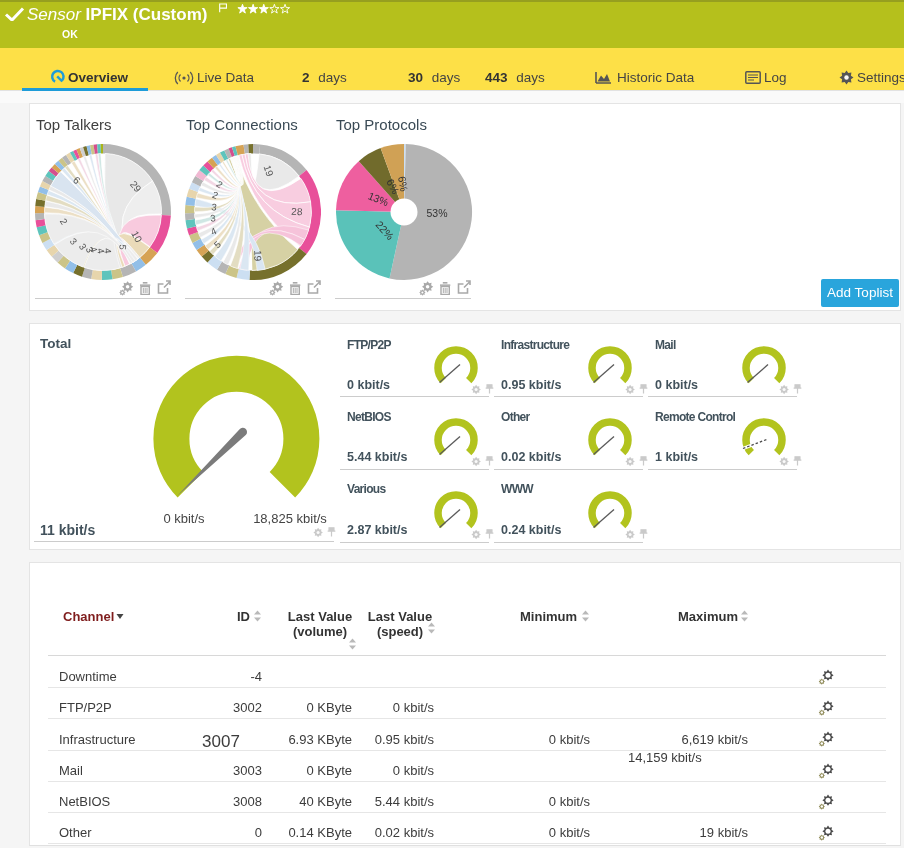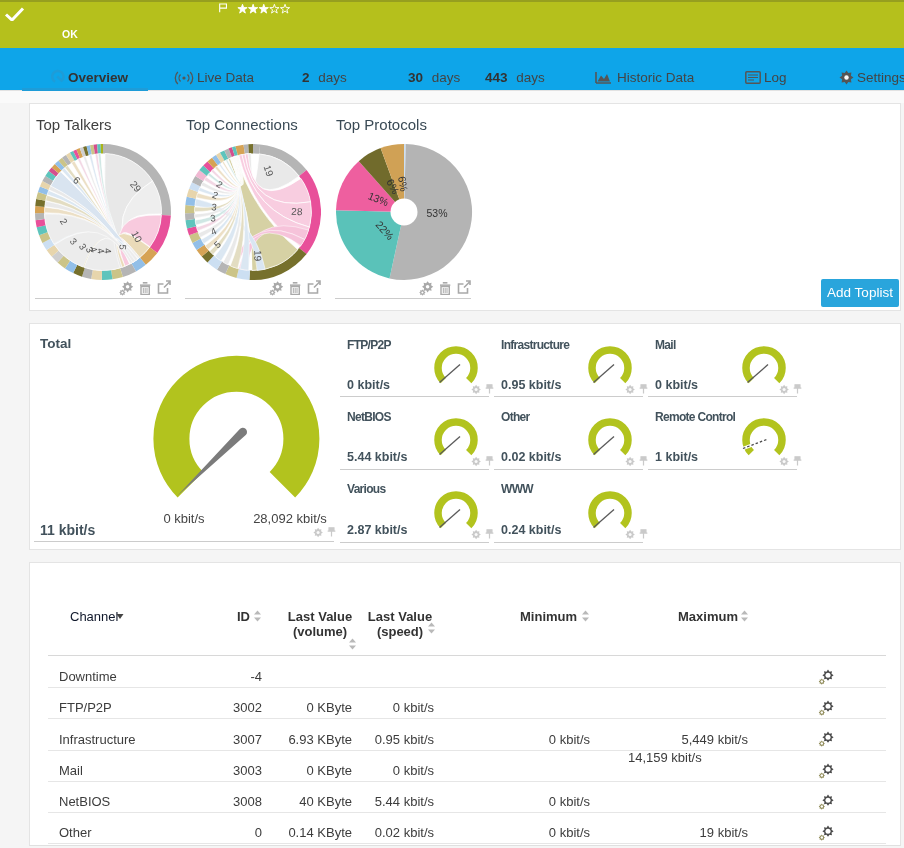--- a/index.html
+++ b/index.html
@@ -10,35 +10,38 @@
 .gv { position:absolute; font-size:12.5px; font-weight:bold; color:#42525c; }
 .lbl { position:absolute; font-size:13px; color:#444; }
 </style></head>
 <body>
 
 <div class="abs" style="left:0;top:0;width:904px;height:48px;background:#b5c01c;">
   <div class="abs" style="left:0;top:0;width:904px;height:2px;background:rgba(60,60,40,0.25);"></div>
   <svg class="abs" style="left:4px;top:7px" width="21" height="14" viewBox="0 0 21 14">
     <path d="M2 7.5 L8 13 L19 1.5" fill="none" stroke="#fff" stroke-width="3"></path>
   </svg>
+  <div class="abs" style="left:27px;top:5px;font-size:17px;color:#fff;">
+    <span style="font-style:italic;">Sensor</span> <span style="font-weight:bold;">IPFIX (Custom)</span>
+  </div>
   <svg class="abs" style="left:218px;top:3px" width="11" height="11" viewBox="0 0 12 13">
     <path d="M1.5 0.5 L1.5 11 M1.5 1.2 L9.5 1.2 L9.5 6 L1.5 6" fill="none" stroke="#fff" stroke-width="1.3"></path>
   </svg>
   <svg class="abs" style="left:236px;top:4px" width="57" height="11" viewBox="0 0 58 12">
 
     <path d="M5.00 0.30 L6.23 3.90 L10.04 3.96 L7.00 6.25 L8.12 9.89 L5.00 7.70 L1.88 9.89 L3.00 6.25 L-0.04 3.96 L3.77 3.90 Z" fill="#ffffff" stroke="#fff" stroke-width="1"></path>
     <path d="M16.60 0.30 L17.83 3.90 L21.64 3.96 L18.60 6.25 L19.72 9.89 L16.60 7.70 L13.48 9.89 L14.60 6.25 L11.56 3.96 L15.37 3.90 Z" fill="#ffffff" stroke="#fff" stroke-width="1"></path>
     <path d="M28.20 0.30 L29.43 3.90 L33.24 3.96 L30.20 6.25 L31.32 9.89 L28.20 7.70 L25.08 9.89 L26.20 6.25 L23.16 3.96 L26.97 3.90 Z" fill="#ffffff" stroke="#fff" stroke-width="1"></path>
     <path d="M39.80 0.30 L41.03 3.90 L44.84 3.96 L41.80 6.25 L42.92 9.89 L39.80 7.70 L36.68 9.89 L37.80 6.25 L34.76 3.96 L38.57 3.90 Z" fill="none" stroke="#fff" stroke-width="1"></path>
     <path d="M51.40 0.30 L52.63 3.90 L56.44 3.96 L53.40 6.25 L54.52 9.89 L51.40 7.70 L48.28 9.89 L49.40 6.25 L46.36 3.96 L50.17 3.90 Z" fill="none" stroke="#fff" stroke-width="1"></path>
   </svg>
   <div class="abs" style="left:50px;top:28px;font-size:10.5px;font-weight:bold;color:#fff;margin-left:12px;">OK</div>
 </div>
 
-<div class="abs" style="left:0;top:48px;width:904px;height:43px;background:#0ea5e9;border-bottom:1px solid #e2e2e2;">
+<div class="abs" style="left:0;top:48px;width:904px;height:43px;background:#fde047;border-bottom:1px solid #e2e2e2;">
 <div class="abs" style="left:22px;top:40px;width:126px;height:3px;background:#1e9cd8;"></div>
 <svg class="abs" style="left:50px;top:21px" width="16" height="16" viewBox="0 0 16 16">
 <path d="M5.1 12.6 A5.7 5.7 0 1 1 12.0 11.5" fill="none" stroke="#1e9cd8" stroke-width="2.5"></path>
 <path d="M7.2 7.4 L12.3 12.5" stroke="#1e9cd8" stroke-width="2.4"></path>
 </svg>
 <div class="abs" style="left:68px;top:21.5px;font-size:13.5px;font-weight:bold;color:#333;">Overview</div>
 <svg class="abs" style="left:174px;top:22.5px" width="20" height="14" viewBox="0 0 20 14">
 <circle cx="10" cy="7" r="1.6" fill="#555"></circle>
 <path d="M6.5 3.5 A5 5 0 0 0 6.5 10.5 M13.5 3.5 A5 5 0 0 1 13.5 10.5" fill="none" stroke="#555" stroke-width="1.3"></path>
 <path d="M3.8 1 A8.5 8.5 0 0 0 3.8 13 M16.2 1 A8.5 8.5 0 0 1 16.2 13" fill="none" stroke="#555" stroke-width="1.3"></path>
@@ -298,21 +301,21 @@
 <div class="cellline" style="left:185px;top:298px;width:136px;"></div>
 <div class="cellline" style="left:335px;top:298px;width:136px;"></div>
 <div class="abs" style="left:821px;top:279px;width:78px;height:28px;background:#29a5dc;border-radius:2px;color:#fff;font-size:13.5px;text-align:center;line-height:28px;">Add Toplist</div>
 <div class="panel" style="top:323px;height:227px;"></div>
 <div class="gt" style="left:40px;top:336px;font-size:13.5px;letter-spacing:0;">Total</div>
 <svg class="abs" style="left:140px;top:350px" width="200" height="160" viewBox="0 0 200 160">
 <path d="M50.4 134.7 A65 65 0 1 1 142.4 134.7" fill="none" stroke="#b2c31e" stroke-width="36"></path>
 <path d="M 99.60000000000001 79.3 A 2.9 2.9 0 0 1 106.0 84.8 L 36.9 146.2 Z" fill="#7b7b7b"></path>
 </svg>
 <div class="lbl" style="left:149px;top:511px;width:70px;text-align:center;">0 kbit/s</div>
-<div class="lbl" style="left:245px;top:511px;width:90px;text-align:center;">28,092 kbit/s</div>
+<div class="lbl" style="left:245px;top:511px;width:90px;text-align:center;">18,825 kbit/s</div>
 <div class="gv" style="left:40px;top:522px;font-size:14px;">11 kbit/s</div>
 <svg class="abs" style="left:313px;top:527px" width="11" height="11" viewBox="0 0 14 13">
     <path d="M12.5 6.5 L10.3 8.1 L10.7 10.7 L8.1 10.3 L6.5 12.5 L4.9 10.3 L2.3 10.7 L2.7 8.1 L0.5 6.5 L2.7 4.9 L2.3 2.3 L4.9 2.7 L6.5 0.5 L8.1 2.7 L10.7 2.3 L10.3 4.9 Z" fill="#cacaca"></path>
     <circle cx="6.5" cy="6.5" r="1.92" fill="#fafafa"></circle>
   </svg>
 <svg class="abs" style="left:327px;top:527px" width="9" height="11" viewBox="0 0 11 13">
     <path d="M2.5 0.8 h6 v4 h-6 Z M0.8 4.8 h9.4 M5.5 5 v6.5" stroke="#cacaca" stroke-width="1.5" fill="#cacaca"></path>
   </svg>
 <div class="cellline" style="left:34px;top:541px;width:300px;"></div>
 <div class="gt" style="left:347px;top:338px;">FTP/P2P</div>
@@ -422,21 +425,21 @@
 <div class="gv" style="left:501px;top:523px;">0.24 kbit/s</div>
 <svg class="abs" style="left:625px;top:528.5px" width="11" height="11" viewBox="0 0 14 13">
     <path d="M12.5 6.5 L10.3 8.1 L10.7 10.7 L8.1 10.3 L6.5 12.5 L4.9 10.3 L2.3 10.7 L2.7 8.1 L0.5 6.5 L2.7 4.9 L2.3 2.3 L4.9 2.7 L6.5 0.5 L8.1 2.7 L10.7 2.3 L10.3 4.9 Z" fill="#cacaca"></path>
     <circle cx="6.5" cy="6.5" r="1.92" fill="#fafafa"></circle>
   </svg>
 <svg class="abs" style="left:639px;top:528.5px" width="9" height="11" viewBox="0 0 11 13">
     <path d="M2.5 0.8 h6 v4 h-6 Z M0.8 4.8 h9.4 M5.5 5 v6.5" stroke="#cacaca" stroke-width="1.5" fill="#cacaca"></path>
   </svg>
 <div class="cellline" style="left:494px;top:542px;width:149px;"></div>
 <div class="panel" style="top:562px;height:284px;border-bottom:1px solid #e0e0e0;"></div>
-<div style="position:absolute;font-size:13px;font-weight:normal;color:#0f172a;left:70px;top:609px;">Channel</div>
+<div style="position:absolute;font-size:13px;font-weight:bold;color:#7f1d1d;left:63px;top:609px;">Channel</div>
 <svg class="abs" style="left:116px;top:613px" width="8" height="7" viewBox="0 0 8 7">
     <path d="M0.5 1 L7.5 1 L4 6 Z" fill="#444"></path>
   </svg>
 <div style="position:absolute;font-size:13px;font-weight:bold;color:#333;left:237px;top:609px;">ID</div>
 <svg class="abs" style="left:253px;top:610px" width="9" height="12" viewBox="0 0 9 12">
     <path d="M4.5 0.5 L8 4.5 L1 4.5 Z" fill="#b9b9b9"></path>
     <path d="M4.5 11.5 L8 7.5 L1 7.5 Z" fill="#b9b9b9"></path>
   </svg>
 <div style="position:absolute;font-size:13px;font-weight:bold;color:#333;left:280px;top:609px;width:80px;text-align:center;">Last Value (volume)</div>
 <svg class="abs" style="left:348px;top:638px" width="9" height="12" viewBox="0 0 9 12">
@@ -479,25 +482,25 @@
 <div class="abs" style="left:490px;top:700px;width:100px;text-align:right;font-size:13px;color:#3c3c3c;"></div>
 <div class="abs" style="left:628px;top:700px;width:120px;text-align:right;font-size:13px;color:#3c3c3c;"></div>
 <svg class="abs" style="left:818px;top:700px" width="17" height="17" viewBox="0 0 17 17">
     <path d="M15.6 6.2 L13.5 7.7 L14.0 10.2 L11.5 9.7 L10.0 11.8 L8.5 9.7 L6.0 10.2 L6.5 7.7 L4.4 6.2 L6.5 4.7 L6.0 2.2 L8.5 2.7 L10.0 0.6 L11.5 2.7 L14.0 2.2 L13.5 4.7 Z" fill="#4a4a4a"></path>
     <circle cx="10" cy="6.2" r="2.52" fill="#ffffff"></circle>
     <path d="M6.9 12.6 L5.7 13.4 L6.0 14.8 L4.6 14.5 L3.8 15.7 L3.0 14.5 L1.6 14.8 L1.9 13.4 L0.7 12.6 L1.9 11.8 L1.6 10.4 L3.0 10.7 L3.8 9.5 L4.6 10.7 L6.0 10.4 L5.7 11.8 Z" fill="#8a8550"></path>
     <circle cx="3.8" cy="12.6" r="1.24" fill="#ffffff"></circle>
   </svg>
 <div class="abs" style="left:48px;top:718px;width:838px;border-bottom:1px solid #e6e6e6;"></div>
 <div class="abs" style="left:59px;top:732px;font-size:13px;color:#3c3c3c;">Infrastructure</div>
-<div class="abs" style="left:180px;top:732px;width:82px;text-align:right;font-size:13px;color:#3c3c3c;">3007</div>
+<div class="abs" style="left:180px;top:732px;width:82px;text-align:center;font-size:17px;color:#3c3c3c;">3007</div>
 <div class="abs" style="left:270px;top:732px;width:82px;text-align:right;font-size:13px;color:#3c3c3c;">6.93 KByte</div>
 <div class="abs" style="left:352px;top:732px;width:82px;text-align:right;font-size:13px;color:#3c3c3c;">0.95 kbit/s</div>
 <div class="abs" style="left:490px;top:732px;width:100px;text-align:right;font-size:13px;color:#3c3c3c;">0 kbit/s</div>
-<div class="abs" style="left:628px;top:732px;width:120px;text-align:right;font-size:13px;color:#3c3c3c;">5,449 kbit/s</div>
+<div class="abs" style="left:628px;top:732px;width:120px;text-align:right;font-size:13px;color:#3c3c3c;">6,619 kbit/s</div>
 <svg class="abs" style="left:818px;top:731px" width="17" height="17" viewBox="0 0 17 17">
     <path d="M15.6 6.2 L13.5 7.7 L14.0 10.2 L11.5 9.7 L10.0 11.8 L8.5 9.7 L6.0 10.2 L6.5 7.7 L4.4 6.2 L6.5 4.7 L6.0 2.2 L8.5 2.7 L10.0 0.6 L11.5 2.7 L14.0 2.2 L13.5 4.7 Z" fill="#4a4a4a"></path>
     <circle cx="10" cy="6.2" r="2.52" fill="#ffffff"></circle>
     <path d="M6.9 12.6 L5.7 13.4 L6.0 14.8 L4.6 14.5 L3.8 15.7 L3.0 14.5 L1.6 14.8 L1.9 13.4 L0.7 12.6 L1.9 11.8 L1.6 10.4 L3.0 10.7 L3.8 9.5 L4.6 10.7 L6.0 10.4 L5.7 11.8 Z" fill="#8a8550"></path>
     <circle cx="3.8" cy="12.6" r="1.24" fill="#ffffff"></circle>
   </svg>
 <div class="abs" style="left:48px;top:750px;width:838px;border-bottom:1px solid #e6e6e6;"></div>
 <div class="abs" style="left:59px;top:763px;font-size:13px;color:#3c3c3c;">Mail</div>
 <div class="abs" style="left:180px;top:763px;width:82px;text-align:right;font-size:13px;color:#3c3c3c;">3003</div>
 <div class="abs" style="left:270px;top:763px;width:82px;text-align:right;font-size:13px;color:#3c3c3c;">0 KByte</div>

